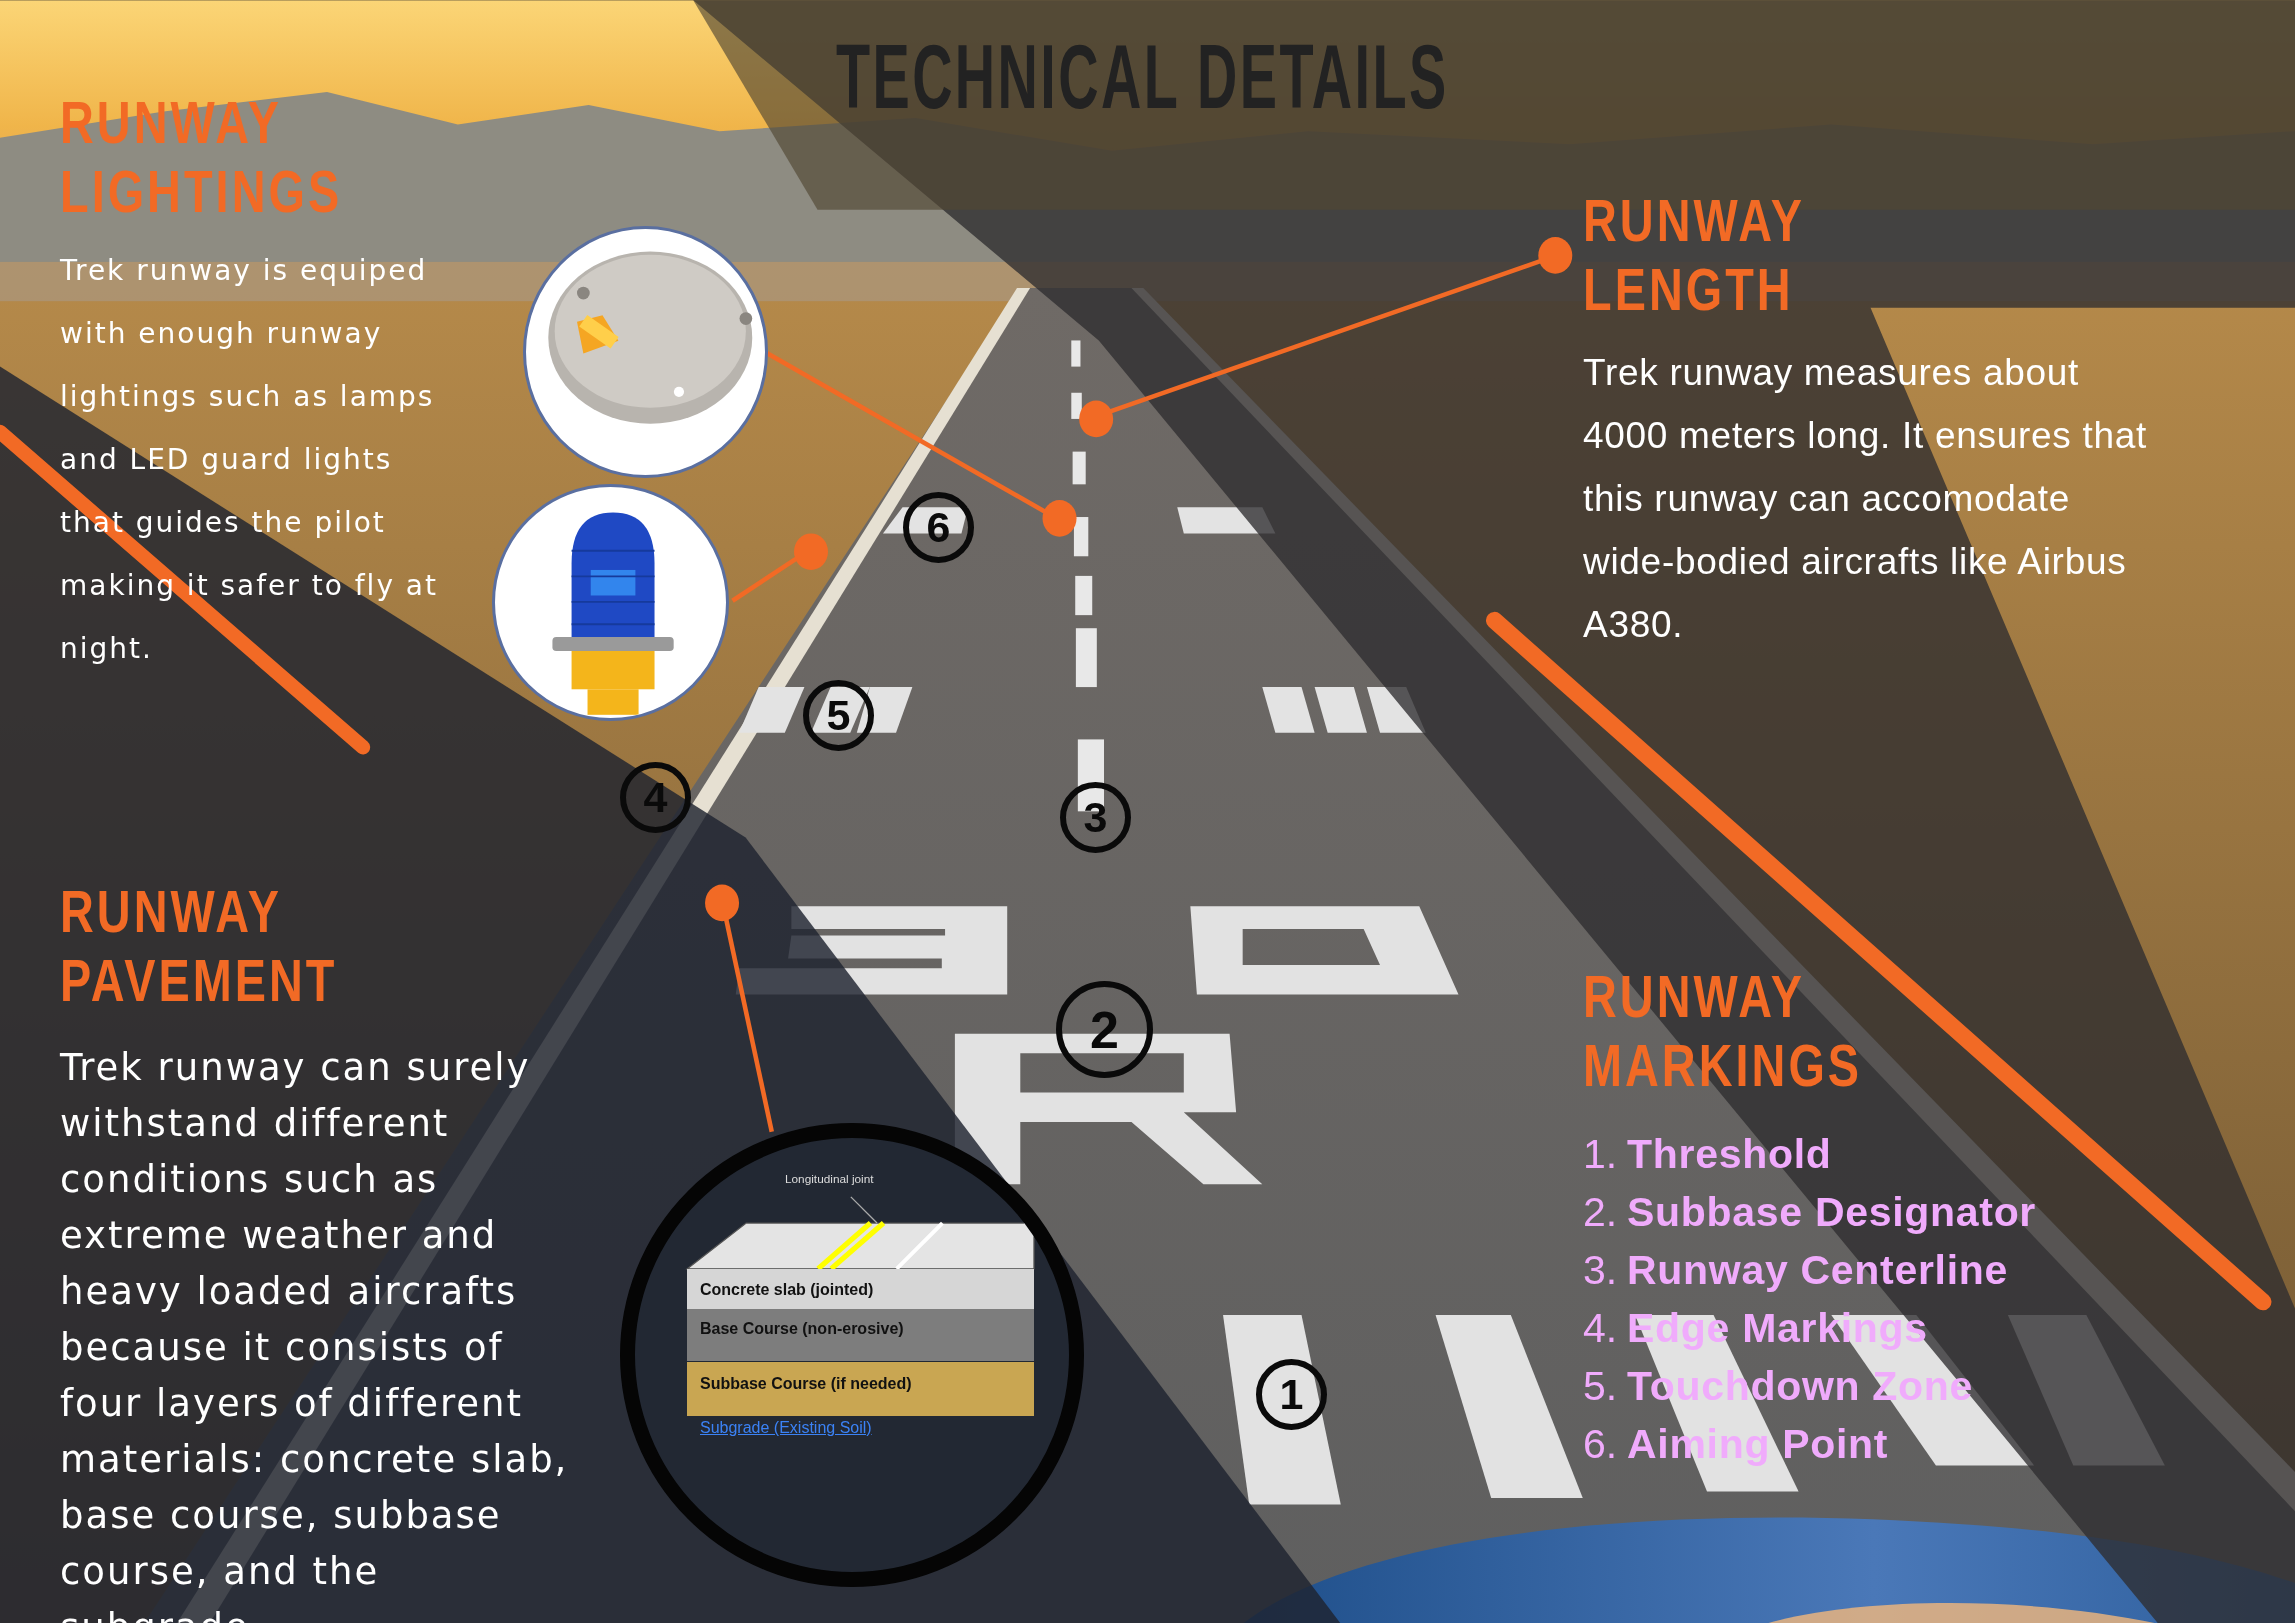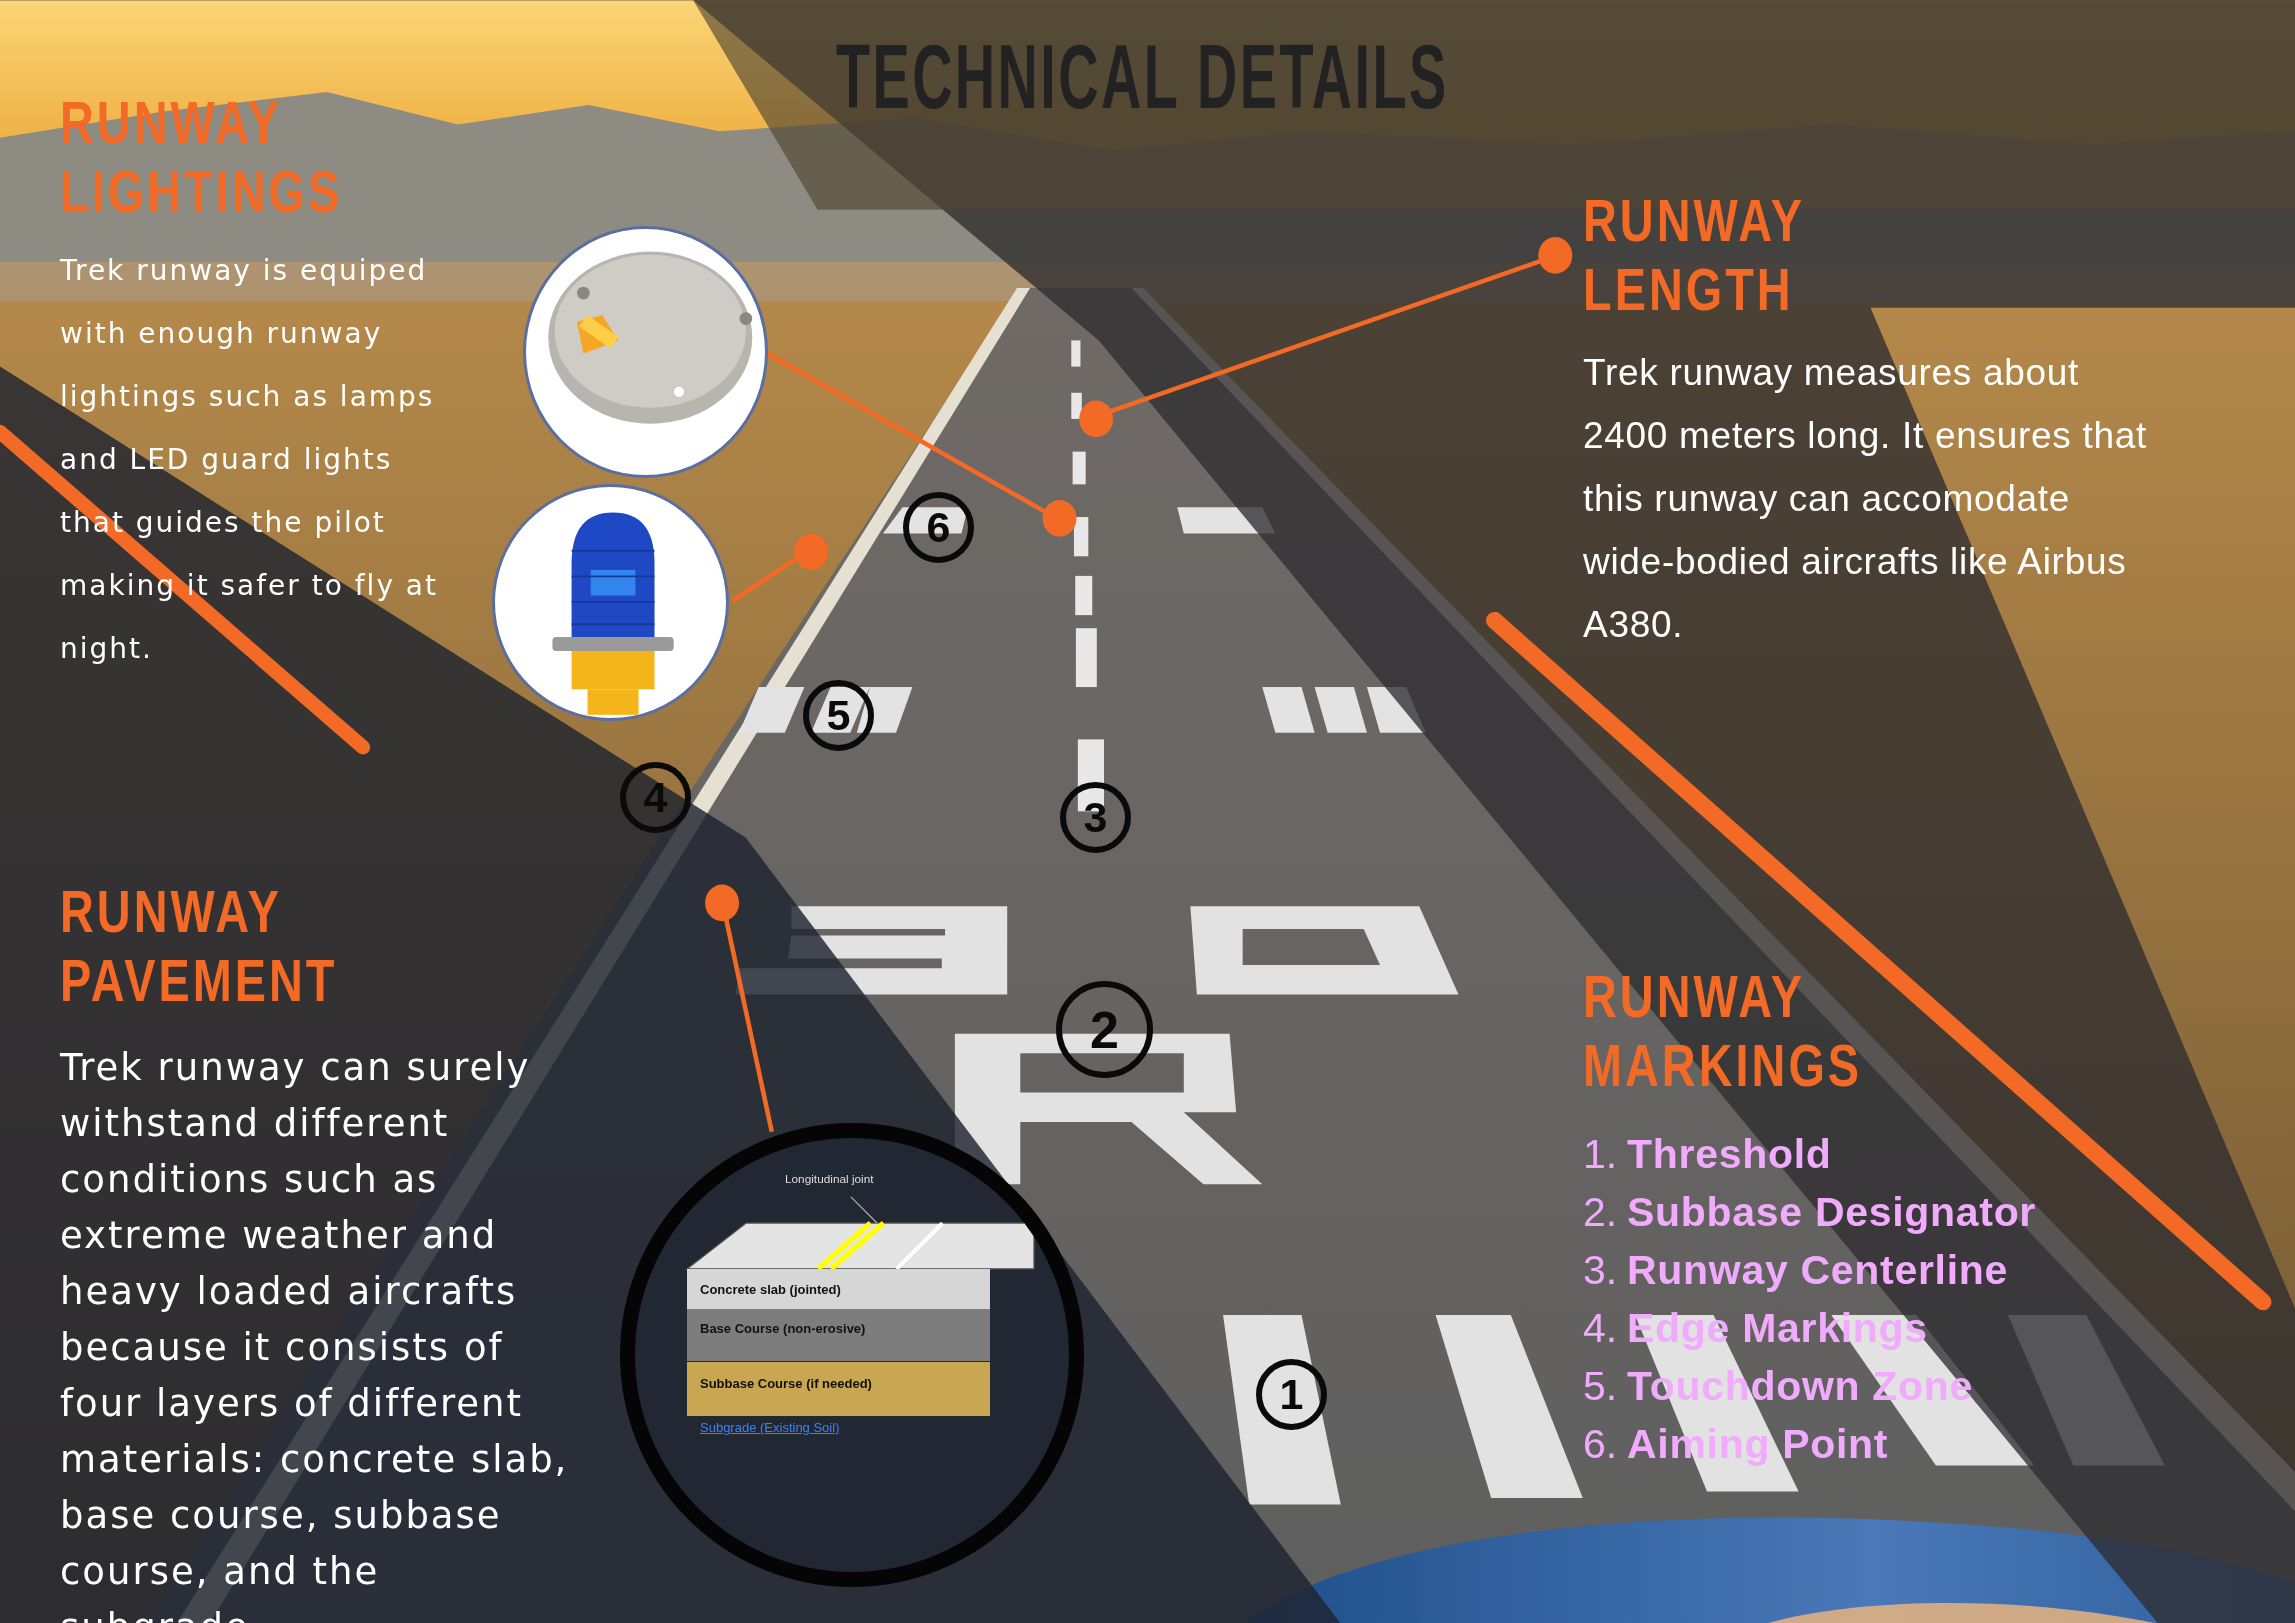--- a/index.html
+++ b/index.html
@@ -12,21 +12,21 @@
   #lightings-body{left:60px;top:239px;width:406px;font-size:28px;line-height:63px;}
   #length-body{left:1583px;top:341px;width:589px;font-size:37px;line-height:63px;letter-spacing:0.7px;font-family:"Liberation Sans",sans-serif;}
   #pavement-body{left:60px;top:1040px;width:523px;font-size:37px;line-height:56px;}
   ol#markings{position:absolute;left:1583px;top:1125px;margin:0;padding:0;list-style:none;}
   ol#markings li{font-size:41px;line-height:58px;color:#f0abfc;white-space:nowrap;font-family:"Liberation Sans",sans-serif;}
   ol#markings li .num{font-weight:normal;display:inline-block;width:44px;}
   ol#markings li .lbl{font-weight:bold;letter-spacing:0.7px;}
   .badge{position:absolute;width:71px;height:71px;border:6.5px solid #0a0a0a;border-radius:50%;box-sizing:border-box;display:flex;align-items:center;justify-content:center;font-weight:bold;font-size:43px;color:#0a0a0a;font-family:"Liberation Sans",sans-serif;}
   .photo-circle{position:absolute;border:3.9px solid #5a6fa0;border-radius:50%;background:#ffffff;overflow:hidden;box-sizing:border-box;}
   #diagram{position:absolute;left:620px;top:1123px;width:464px;height:464px;border:15.7px solid #050505;border-radius:50%;box-sizing:border-box;background:#222833;overflow:hidden;}
-  .layer{position:absolute;left:52px;width:303px;font-weight:bold;font-size:13px;color:#111;box-sizing:border-box;padding-left:13px;font-family:"Liberation Sans",sans-serif;}
+  .layer{position:absolute;left:52px;width:347px;font-weight:bold;font-size:16px;color:#111;box-sizing:border-box;padding-left:13px;font-family:"Liberation Sans",sans-serif;}
 </style>
 </head>
 <body>
 
 <svg id="scene" viewBox="0 0 3509 2482" xmlns="http://www.w3.org/2000/svg">
   <defs>
     <linearGradient id="sky" x1="0" y1="0" x2="0" y2="1">
       <stop offset="0" stop-color="#fbd576"></stop>
       <stop offset="0.6" stop-color="#f0b54a"></stop>
       <stop offset="1" stop-color="#d8a25a"></stop>
@@ -124,21 +124,21 @@
 <div class="heading" style="left:60px;top:88px;">
   <div>RUNWAY</div>
   <div>LIGHTINGS</div>
 </div>
 <div id="lightings-body" class="body-text">Trek runway is equiped with enough runway lightings such as lamps and LED guard lights that guides the pilot making it safer to fly at night.</div>
 
 <div class="heading" style="left:1583px;top:186px;">
   <div>RUNWAY</div>
   <div>LENGTH</div>
 </div>
-<div id="length-body" class="body-text">Trek runway measures about 2400 meters long. It ensures that this runway can accomodate wide-bodied aircrafts like Airbus A380.</div>
+<div id="length-body" class="body-text">Trek runway measures about 4000 meters long. It ensures that this runway can accomodate wide-bodied aircrafts like Airbus A380.</div>
 
 <div class="heading" style="left:60px;top:877px;">
   <div>RUNWAY</div>
   <div>PAVEMENT</div>
 </div>
 <div id="pavement-body" class="body-text">Trek runway can surely withstand different conditions such as extreme weather and heavy loaded aircrafts because it consists of four layers of different materials: concrete slab, base course, subbase course, and the subgrade.</div>
 
 <div class="heading" style="left:1583px;top:962px;">
   <div>RUNWAY</div>
   <div>MARKINGS</div>

